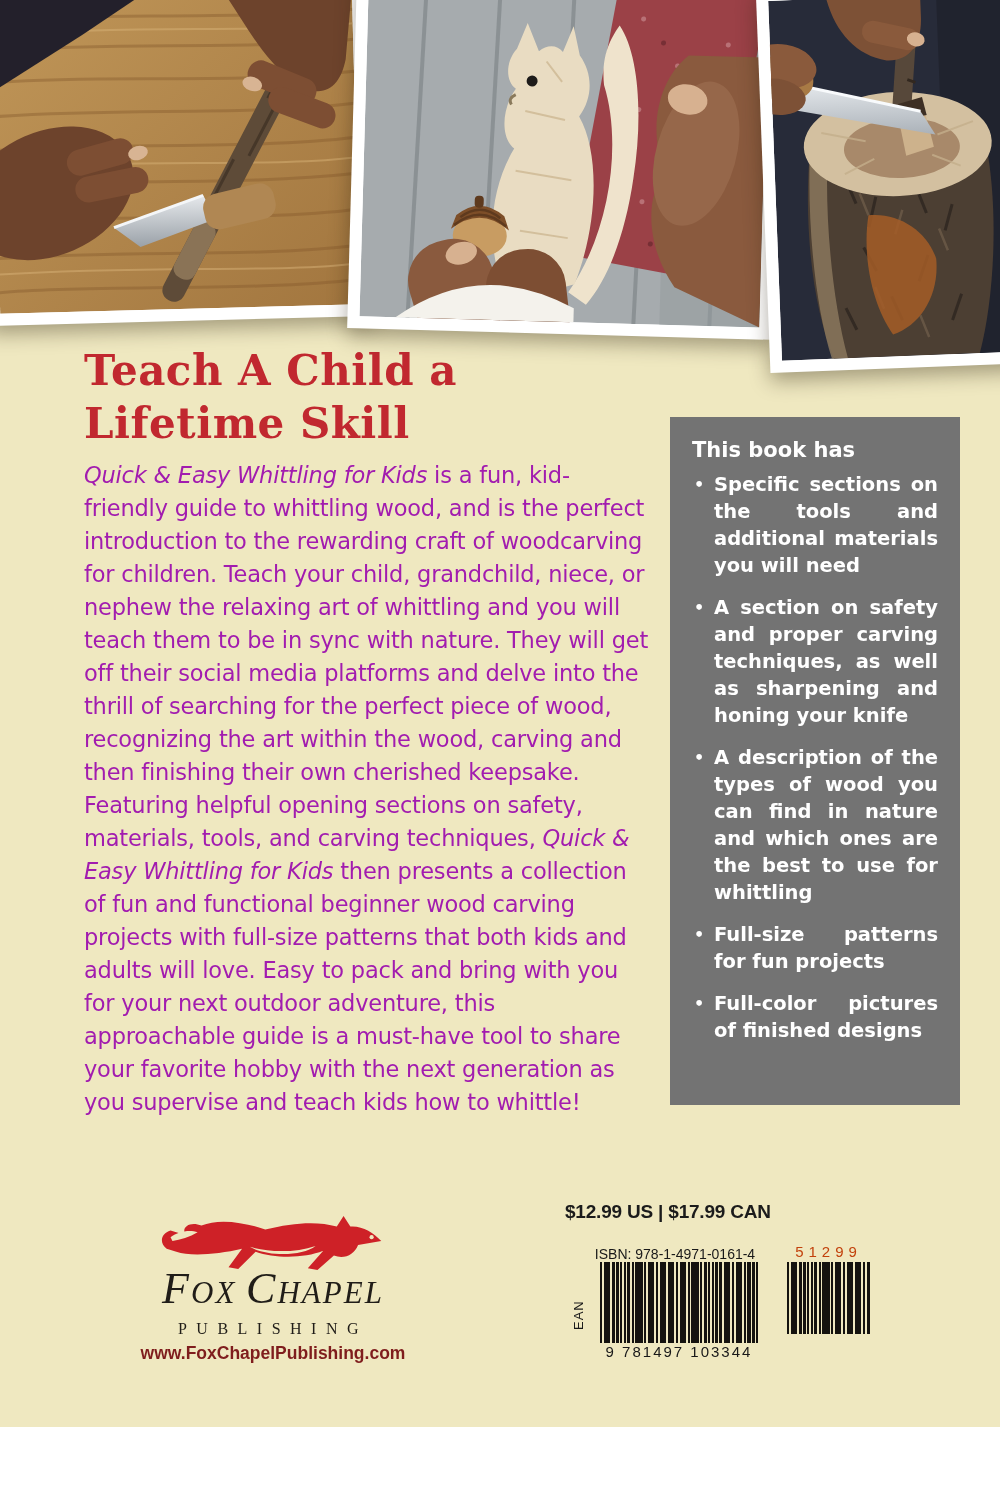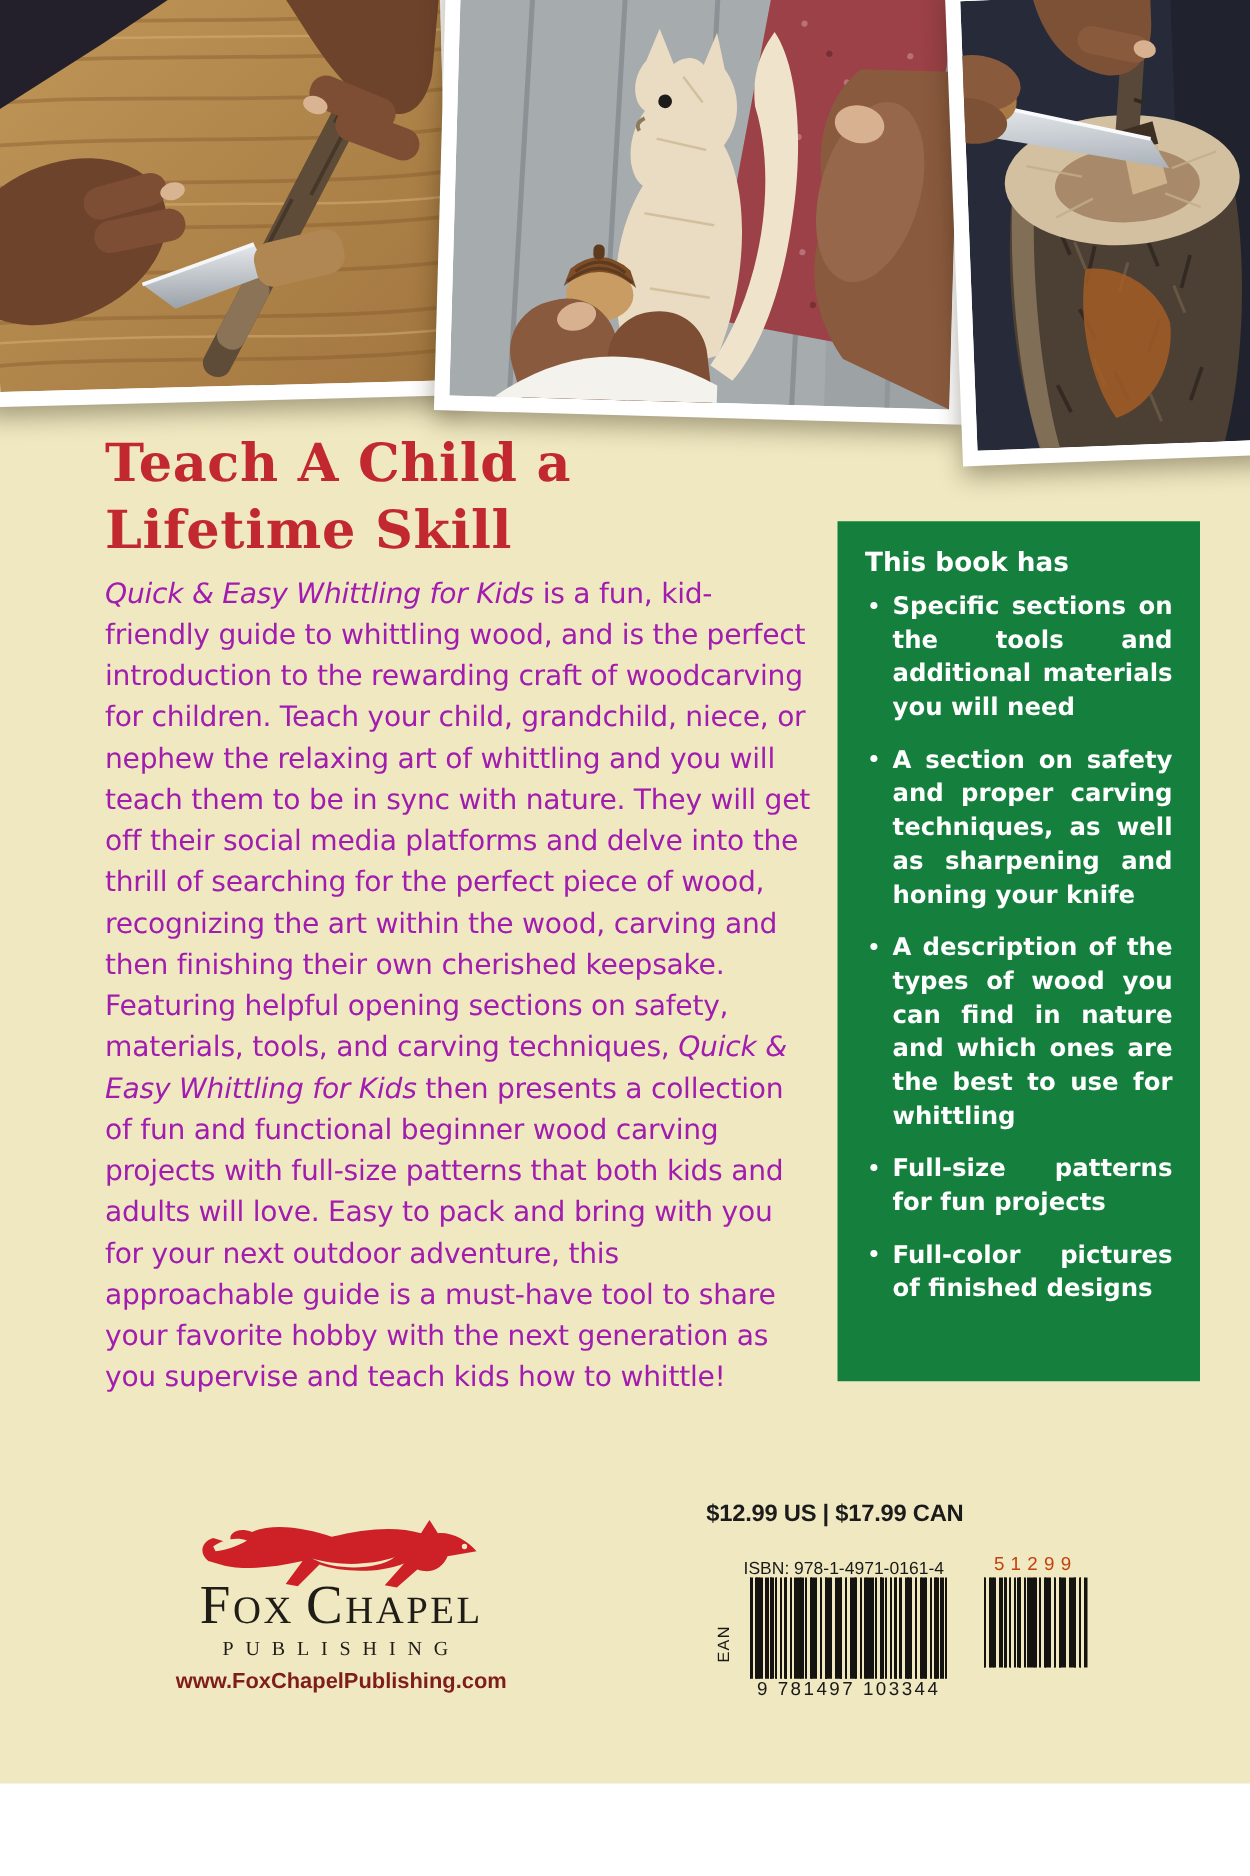--- a/index.html
+++ b/index.html
@@ -27,21 +27,21 @@
   
   .body-copy{
     position:absolute; left:84px; top:459px; width:567px; margin:0;
     font-size:22.5px; line-height:33px; color:#a21caf; letter-spacing:-.2px;
   }
   .body-copy .it{font-style:italic;}
 
   
   .infobox{
     position:absolute; left:670px; top:417px; width:290px; height:688px;
-    box-sizing:border-box; background:#15803d; padding:20px 22px 18px 22px;
+    box-sizing:border-box; background:#737373; padding:20px 22px 18px 22px;
     color:#ffffff; font-weight:bold;
   }
   .infobox-title{font-size:21px; line-height:26px; margin:0 0 8px 0;}
   .infobox ul{list-style:none; margin:0; padding:0;}
   .infobox li{
     position:relative; padding-left:22px; margin-bottom:15px;
     font-size:19.5px; line-height:27px;
     text-align:justify; text-align-last:left;
   }
   .infobox li::before{
@@ -49,22 +49,22 @@
     font-size:16px; line-height:27px;
   }
 
   
   .logo-block{
     position:absolute; left:118px; top:1214px; width:310px; text-align:center;
     color:#201d18;
   }
   .logo-block svg{display:block; margin:0 auto;}
   .logo-wordmark{
-    font-family:"Liberation Serif", serif; line-height:28px; letter-spacing:2px;
-    white-space:nowrap; margin-top:-2px;
+    font-family:"Liberation Serif", serif; line-height:38px; letter-spacing:2px;
+    white-space:nowrap; margin-top:-2px;font-style:italic;
   }
   .logo-wordmark .big{font-size:44px;}
   .logo-wordmark .small{font-size:31px;}
   .logo-publishing{
     font-family:"Liberation Serif", serif; font-size:16px; letter-spacing:9.5px;
     margin-top:3px; white-space:nowrap;
   }
   .logo-url{
     font-family:"Liberation Sans", sans-serif; font-weight:bold; font-size:17.5px;
     margin-top:5px; color:#7f1d1d;

